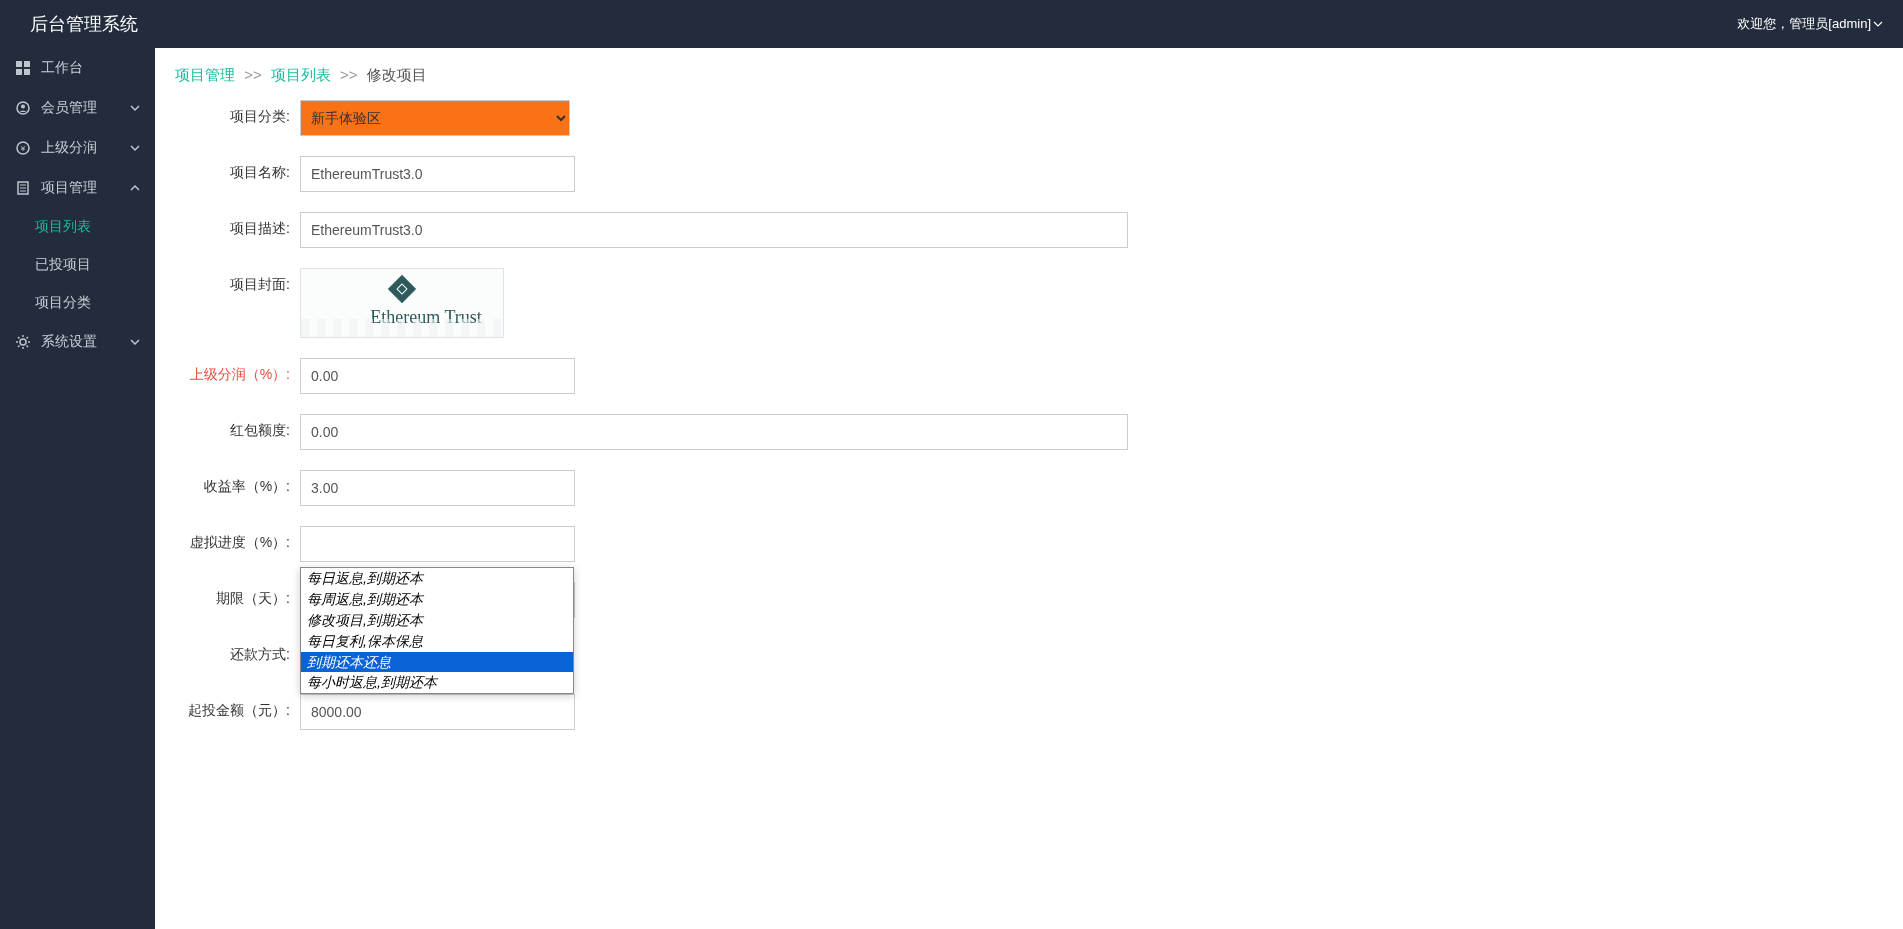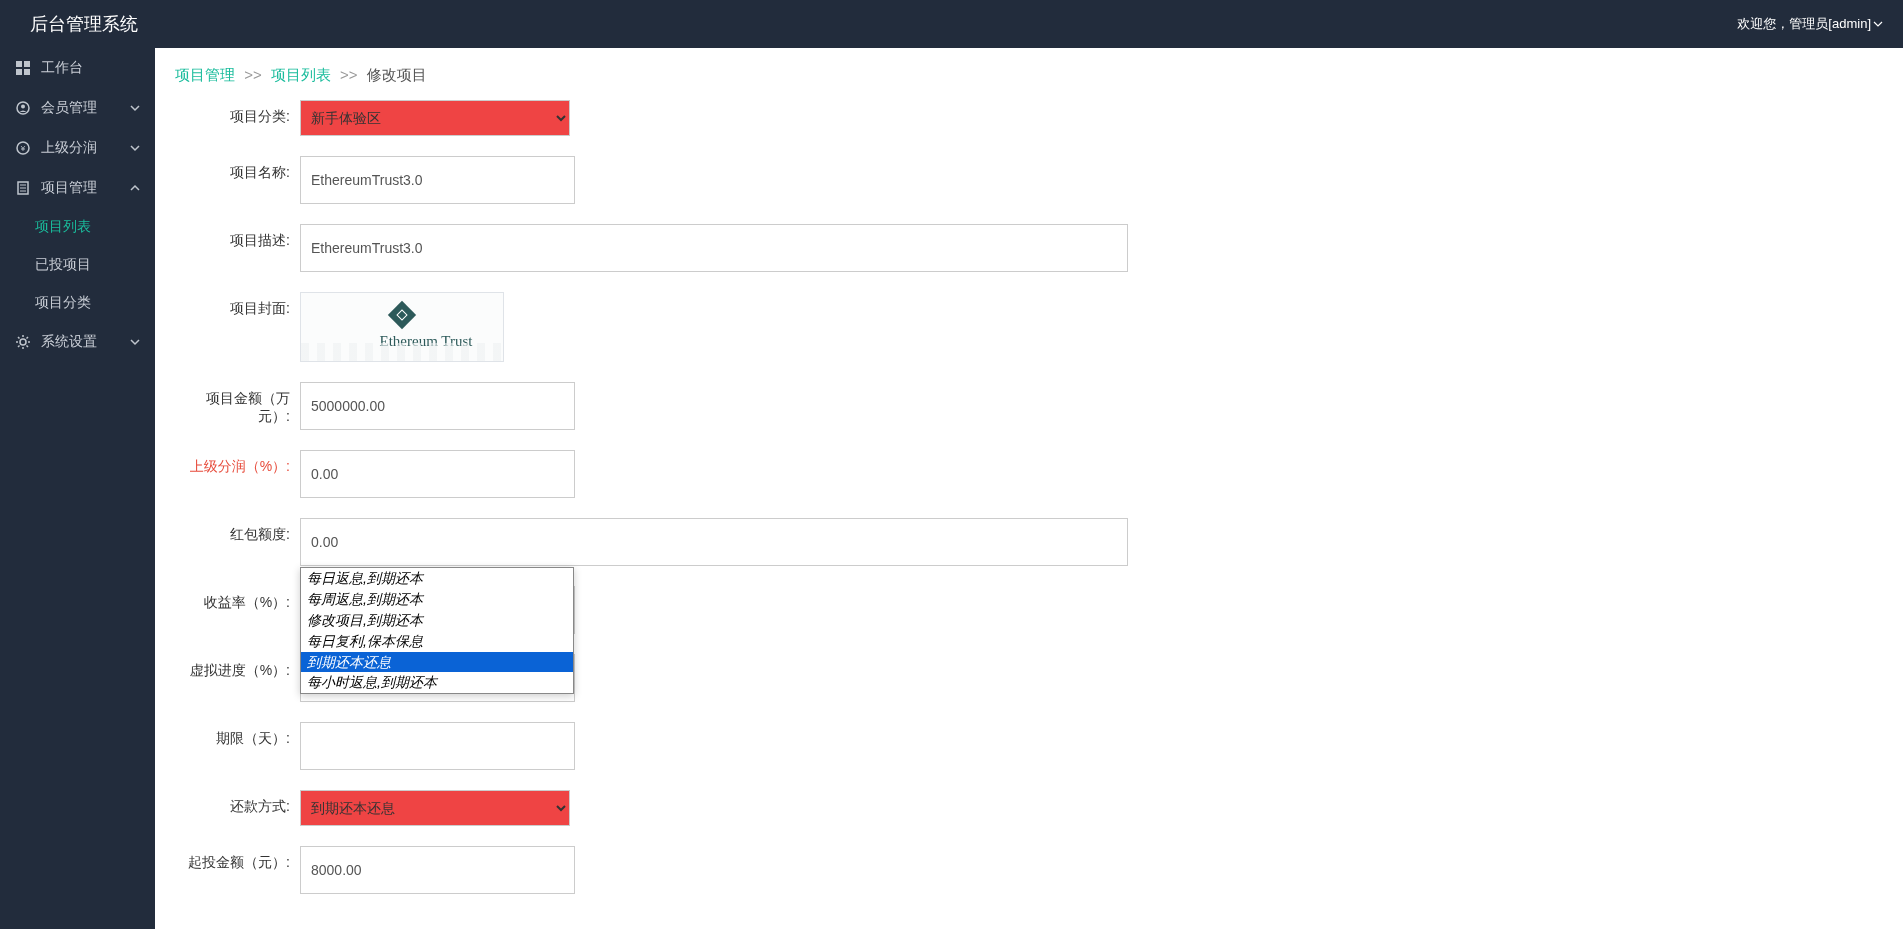--- a/index.html
+++ b/index.html
@@ -25,31 +25,31 @@
 .breadcrumb { padding: 18px 20px 15px 20px; font-size: 15px; color: #333; }
 .breadcrumb .bc-link { color: #1abc9c; }
 .breadcrumb .bc-sep { color: #999; margin: 0 5px; }
 .breadcrumb .bc-current { color: #555; }
 
 .form { padding: 0 20px; }
 .form-row { display: flex; align-items: flex-start; margin-bottom: 20px; }
 .form-label { width: 125px; text-align: right; padding-right: 10px; padding-top: 8px; font-size: 14px; color: #333; }
 .form-label.red { color: #e74c3c; }
 .form-control { }
-.form-input { height: 48px; border: 1px solid #ccc; padding: 0 10px; font-size: 14px; color: #555; outline: none; }
+.form-input { height: 36px; border: 1px solid #ccc; padding: 0 10px; font-size: 14px; color: #555; outline: none; }
 .form-input.w270 { width: 275px; }
 .form-input.w830 { width: 828px; }
-.form-select { height: 36px; border: 1px solid #ccc; padding: 0 6px; font-size: 14px; color: #333; width: 270px; background: #ef4444; outline: none; }
+.form-select { height: 36px; border: 1px solid #ccc; padding: 0 6px; font-size: 14px; color: #333; width: 270px; background: #f97316; outline: none; }
 select.form-select { appearance: auto; }
 
 .cover-img { width: 204px; height: 70px; border: 1px solid #dfe3e8; background: #fbfcfc; display: flex; flex-direction: column; align-items: center; justify-content: center; position: relative; overflow: hidden; cursor: pointer; }
 .cover-logo { display: flex; flex-direction: column; align-items: center; }
 .cover-diamond { width: 20px; height: 20px; background: #2d5a5a; transform: rotate(45deg); margin-bottom: 8px; display:flex; align-items:center; justify-content:center;}
 .cover-diamond-inner { width:8px; height:8px; border:1px solid #fff; transform: rotate(0deg);}
-.cover-text { font-family: Georgia, serif; font-size: 15px; color: #2d5a5a; margin-left: 48px; }
+.cover-text { font-family: Georgia, serif; font-size: 18px; color: #2d5a5a; margin-left: 48px; }
 .cover-deco { position:absolute; bottom:0; left:0; right:0; height:18px; background:
   repeating-linear-gradient(90deg, #eef1f2 0 8px, transparent 8px 16px);
   opacity:0.6; }
 
 .dropdown-open { position: absolute; background: #fff; border: 1px solid #888; box-shadow: 0 2px 8px rgba(0,0,0,0.2); z-index: 100; }
 .dropdown-opt { padding: 1px 6px; font-size: 14px; color: #000; cursor: default; line-height: 1.35; white-space: nowrap; font-style: italic; }
 .dropdown-opt.sel { background: #0a63d6; color: #fff; }
 
 .watermark { position: absolute; right: 18px; top: 135px; font-family: "STXingkai","KaiTi","Brush Script MT",cursive; font-size: 62px; color: #1767e6; font-style: italic; font-weight: bold; pointer-events: none; letter-spacing: 2px; }
 
@@ -216,26 +216,20 @@
               <div class="cover-diamond">
                   <div class="cover-diamond-inner"></div>
                 </div>
               <div class="cover-text">Ethereum Trust</div>
             </div>
             <div class="cover-deco"></div>
           </div>
         </div>
       </div>
 
-      <div class="form-row">
-        <div class="form-label">项目金额（万元）:</div>
-        <div class="form-control">
-          <input class="form-input w270" value="5000000.00" style="">
-        </div>
-      </div>
 
       <div class="form-row">
         <div class="form-label red">上级分润（%）:</div>
         <div class="form-control">
           <input class="form-input w270" value="0.00" style="">
         </div>
       </div>
 
       <div class="form-row">
         <div class="form-label">红包额度:</div>

